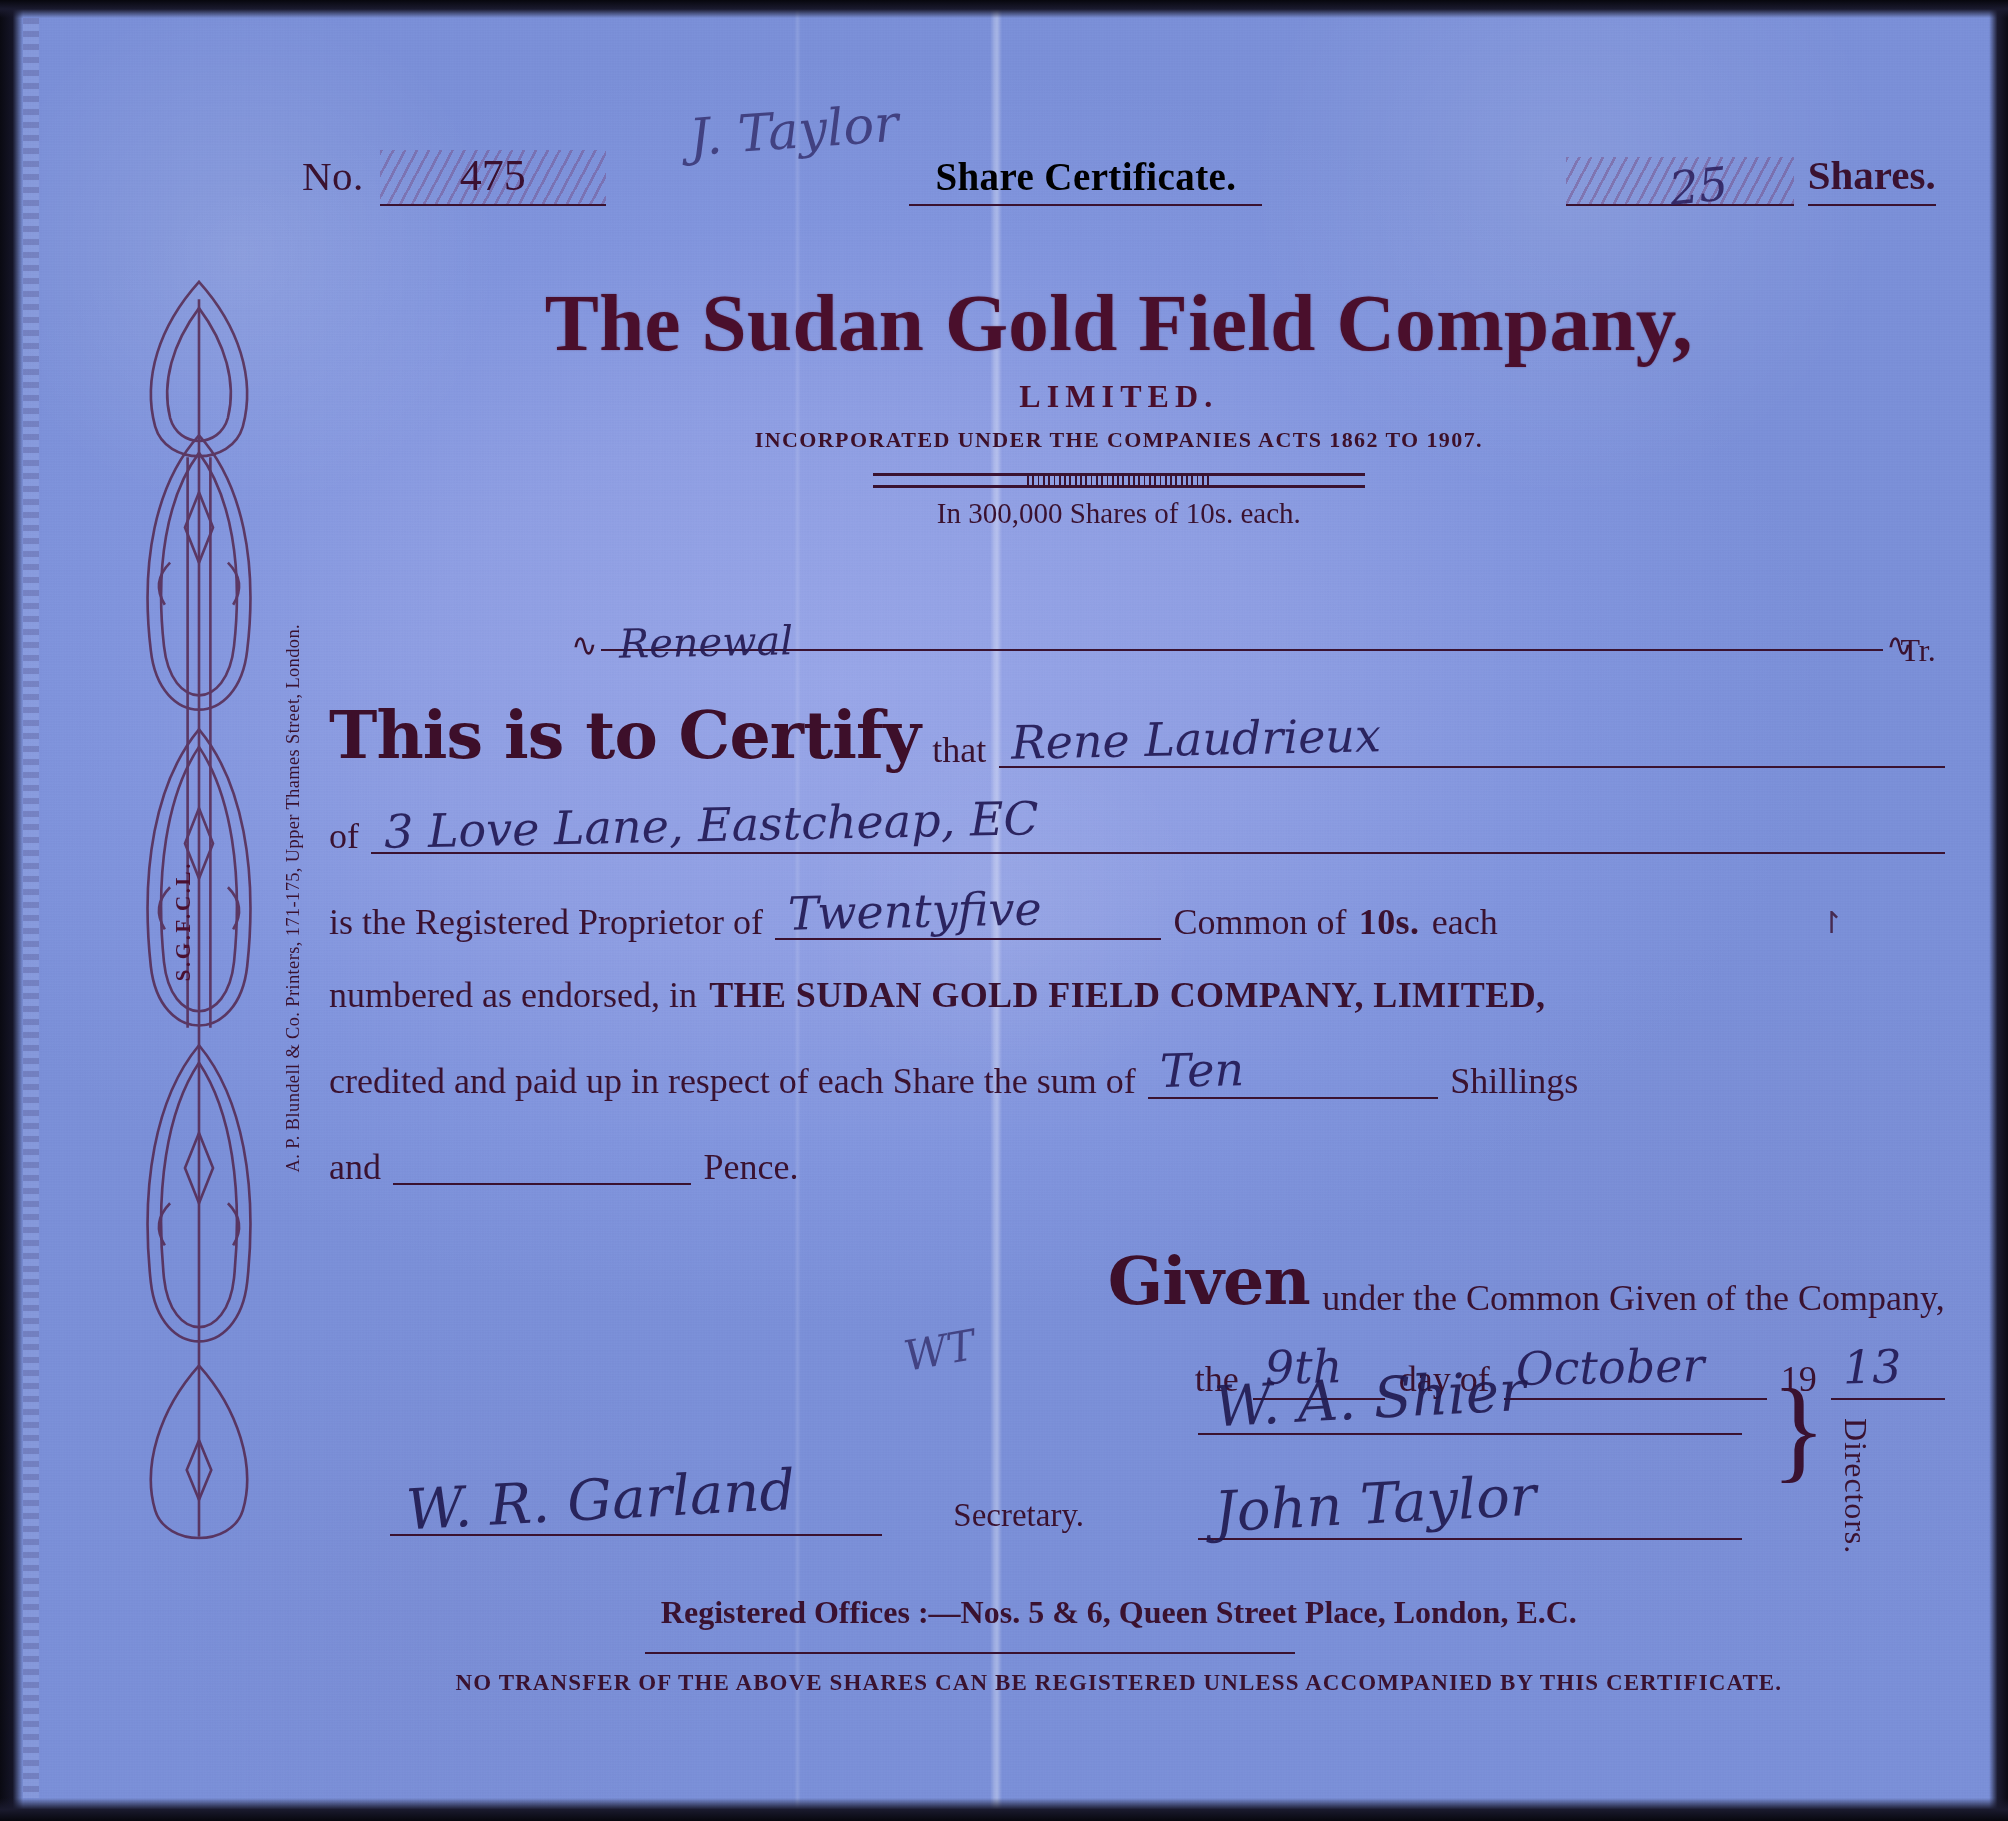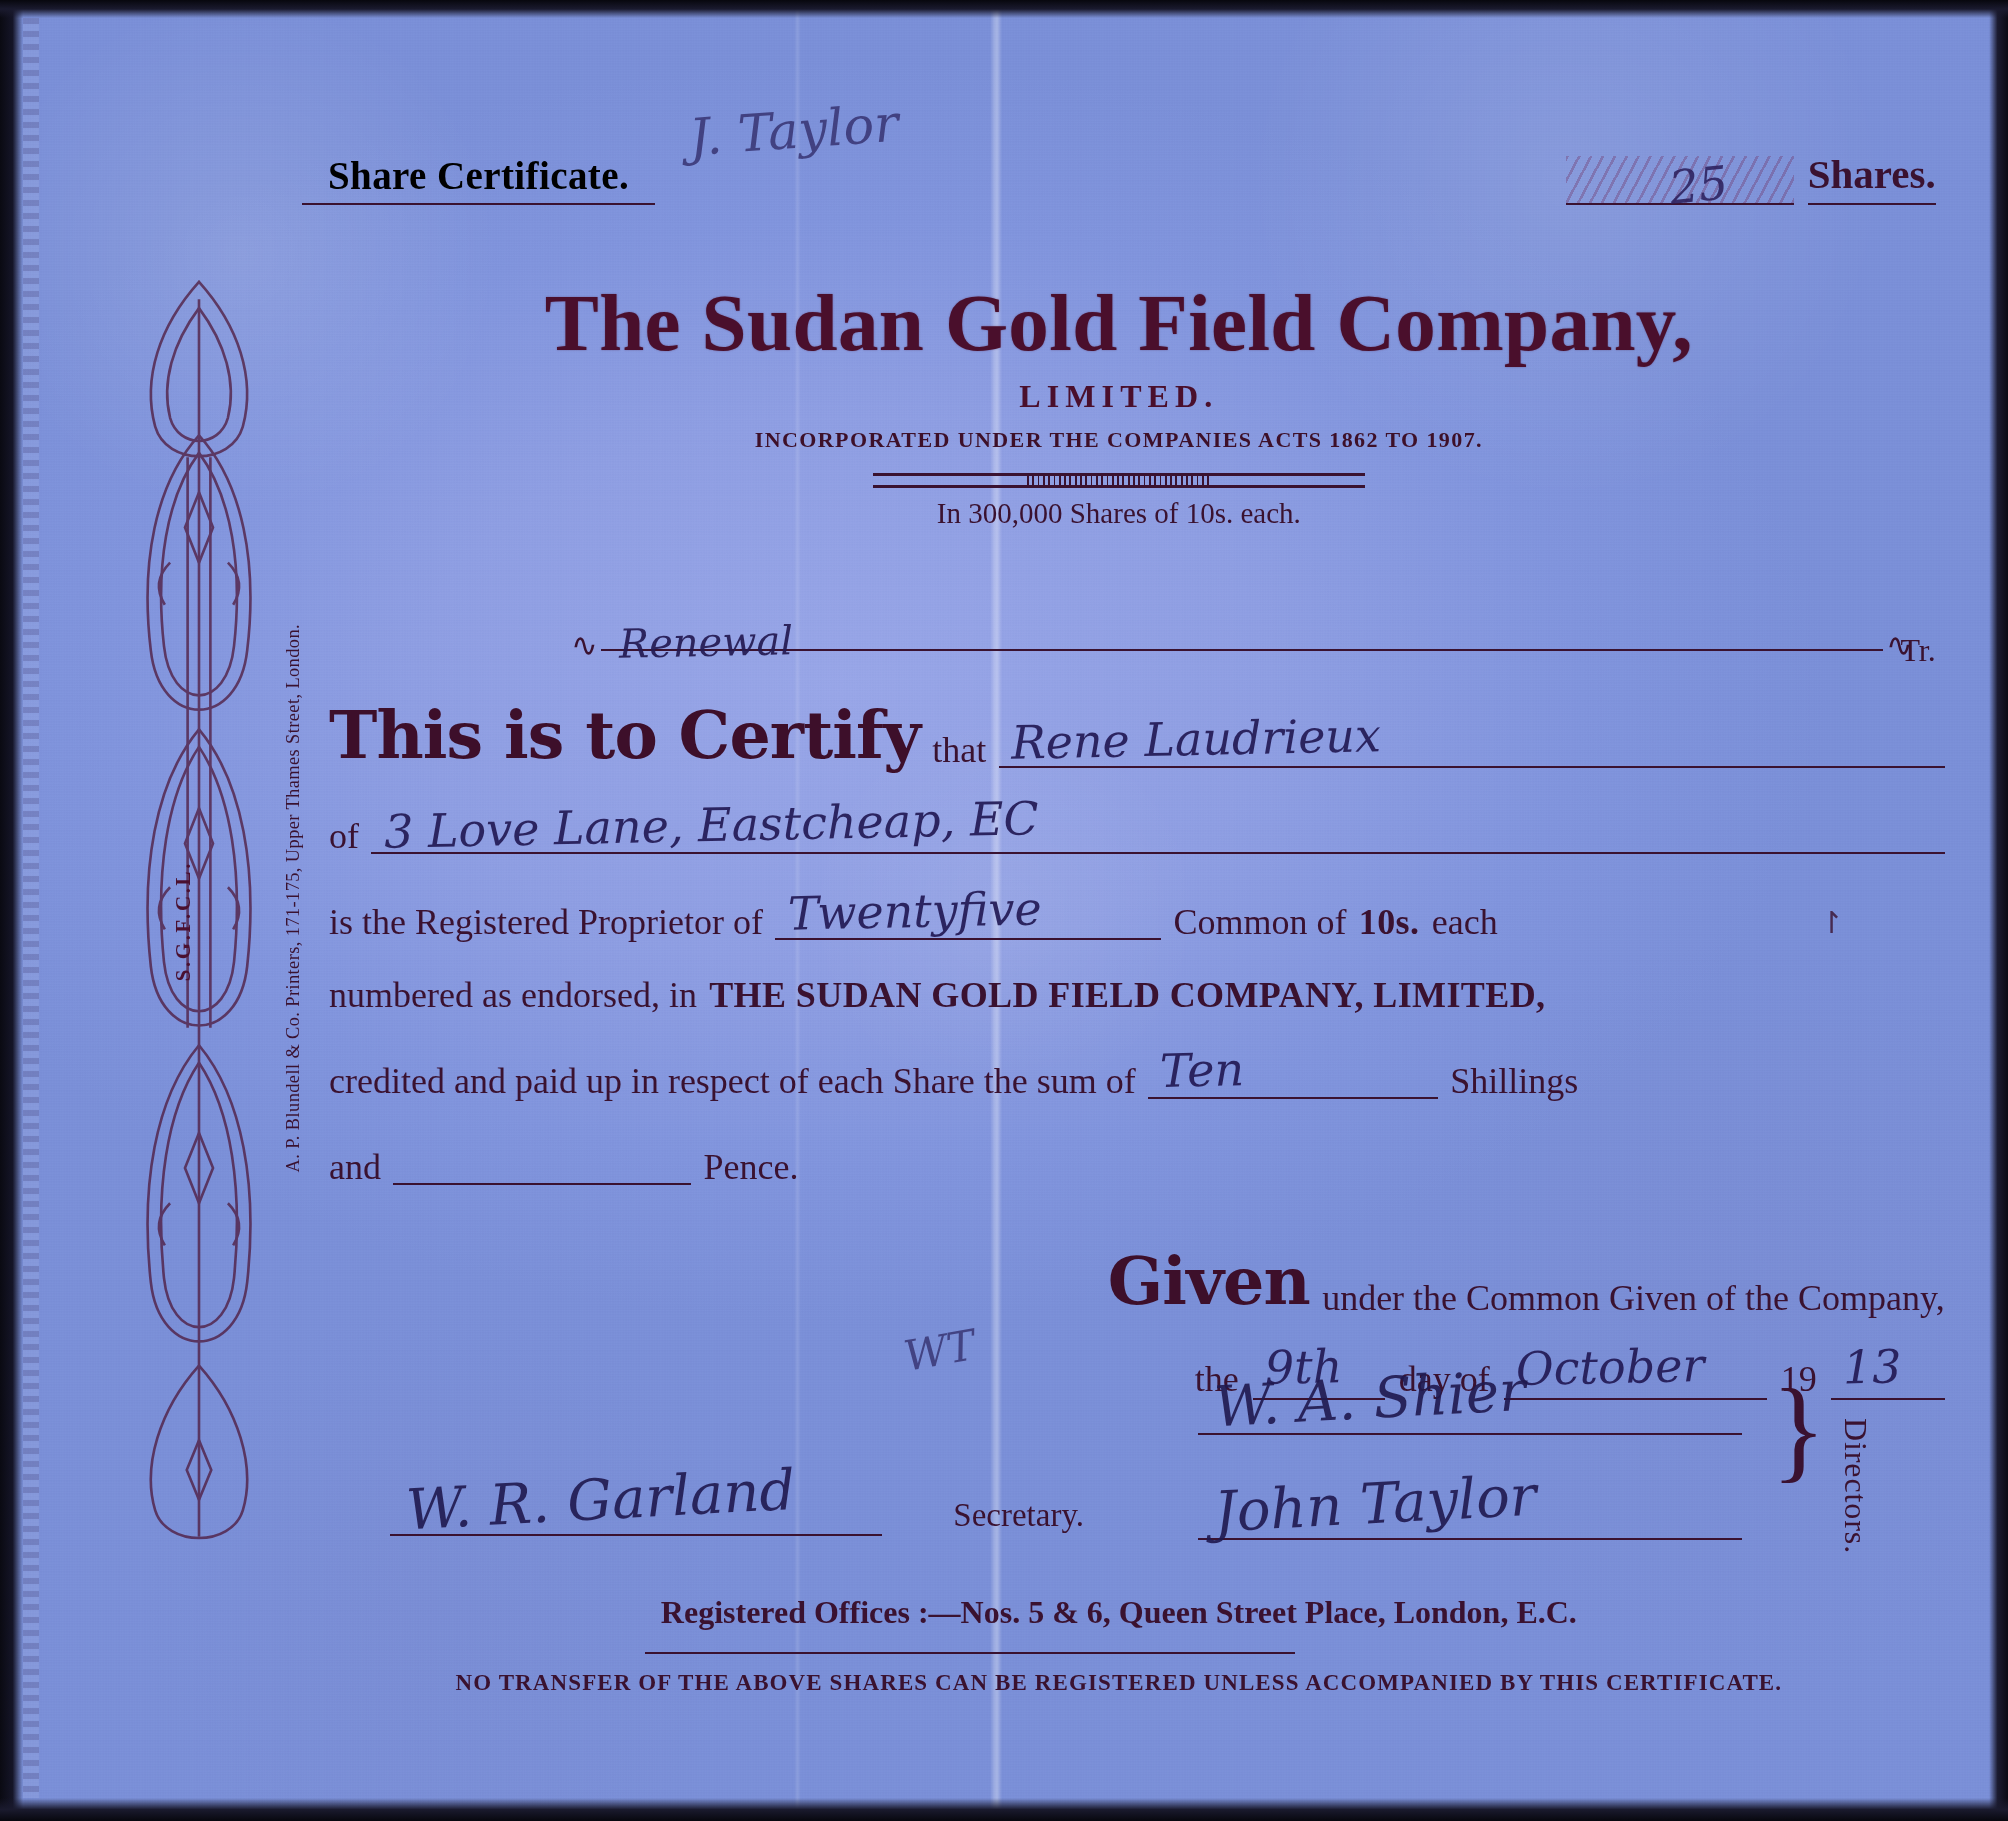--- a/index.html
+++ b/index.html
@@ -379,20 +379,23 @@
         </g>
       </svg>
     </div>
 
     <div class="sgfc">S.G.F.C.L.</div>
     <div class="printer-credit">A. P. Blundell &amp; Co. Printers, 171-175, Upper Thames Street, London.</div>
 
     <div class="top-scrawl">J. Taylor</div>
 
     <div class="toprow">
+      <div>
+        <span class="no-label">No.</span><span class="no-box">475</span>
+      </div>
       <div class="share-cert-title">Share Certificate.</div>
       <div class="shares-right">
         <span class="shares-fill">
             <span class="hand">25</span>
           </span>
         <span class="shares-word">Shares.</span>
       </div>
     </div>
 
     <div class="company">

